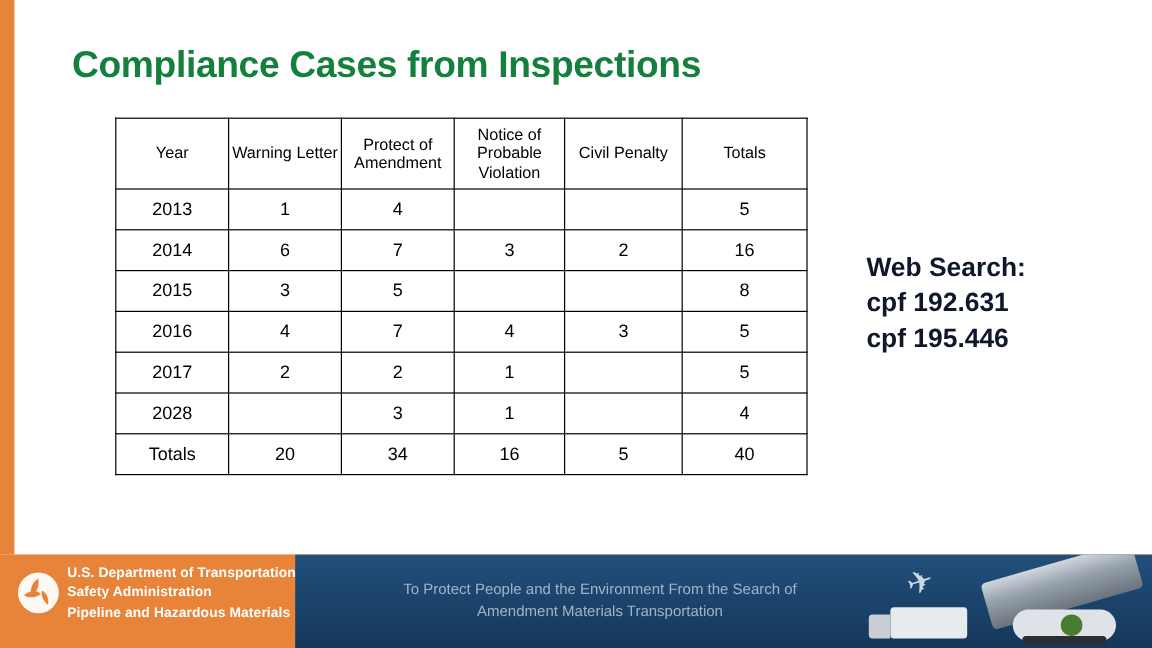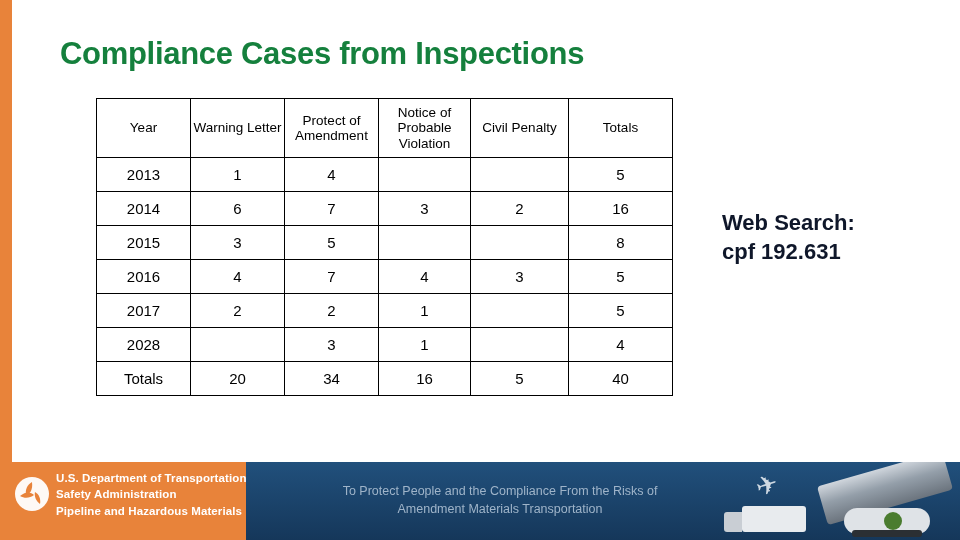--- a/index.html
+++ b/index.html
@@ -282,40 +282,41 @@
           <td>5</td>
           <td>40</td>
         </tr>
       </tbody>
     </table>
   </div>
 
   <div class="notes">
     <div>Web Search:</div>
     <div>cpf 192.631</div>
+    <div>cpf 195.446</div>
   </div>
 
   <div class="footer">
     <div class="footer-blue"></div>
 
     <svg class="footer-seal" viewBox="0 0 36 36">
       <circle cx="18" cy="18" r="17" fill="#ffffff" opacity="0.95"></circle>
       <path d="M18 6 C13 9 11 14 12 19 C16 18 19 14 18 6 Z" fill="#E8833A"></path>
       <path d="M6 20 C11 23 16 22 20 19 C17 16 12 15 6 20 Z" fill="#E8833A"></path>
       <path d="M26 28 C27 23 25 18 21 16 C20 20 22 25 26 28 Z" fill="#E8833A"></path>
     </svg>
 
     <div class="footer-agency">
       <div>U.S. Department of Transportation</div>
       <div>Safety Administration</div>
       <div>Pipeline and Hazardous Materials</div>
     </div>
 
     <div class="footer-tagline">
-      <div>To Protect People and the Compliance From the Risks of</div>
+      <div>To Protect People and the Environment From the Search of</div>
       <div>Amendment Materials Transportation</div>
     </div>
 
     <div class="pipe"></div>
     <div class="plane">✈</div>
     <div class="truck"></div>
     <div class="tank"></div>
     <div class="tank-wheels"></div>
     <div class="green-dot"></div>
   </div>

